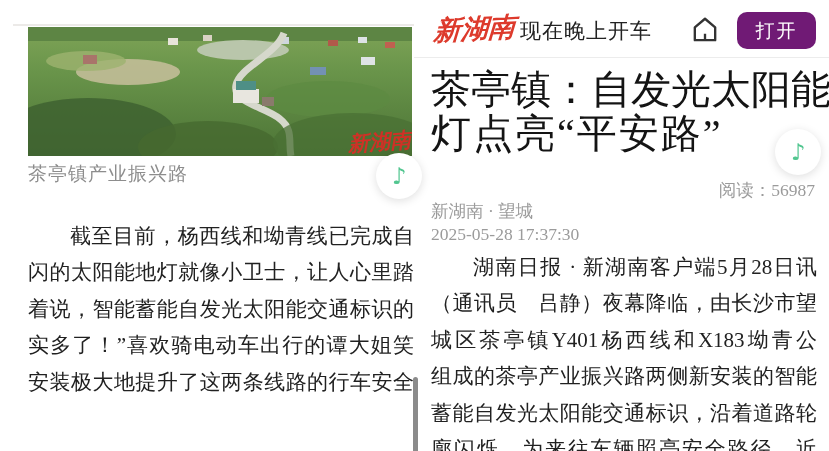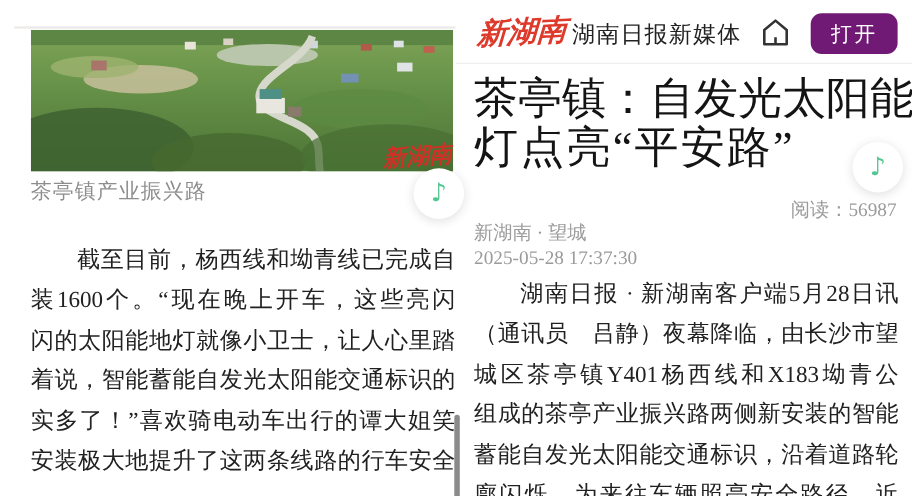--- a/index.html
+++ b/index.html
@@ -103,32 +103,31 @@
     </div>
 
     <div class="caption">茶亭镇产业振兴路</div>
 
     <div class="fab fab-left">
       <span>♪</span>
     </div>
 
     <div class="body-text text-left">
       <div class="jline indent">截至目前，杨西线和坳青线已完成自</div>
-      <div class="jline">装1600个。“现在晚上开车，这些亮闪</div>
       <div class="jline">闪的太阳能地灯就像小卫士，让人心里踏</div>
       <div class="jline">着说，智能蓄能自发光太阳能交通标识的</div>
       <div class="jline">实多了！”喜欢骑电动车出行的谭大姐笑</div>
       <div class="jline">安装极大地提升了这两条线路的行车安全</div>
     </div>
   </div>
 
   <div class="right-pane">
 
     <div class="logo">新湖南</div>
-    <div class="brand">湖南日报新媒体</div>
+    <div class="brand">现在晚上开车</div>
 
     <div class="home-btn">
       <svg viewBox="0 0 28 28" width="30" height="30">
         <path d="M4.5 11.5 L14 3.5 L23.5 11.5 V23.5 H4.5 Z" stroke="#333333" stroke-width="2.2" fill="none" stroke-linejoin="round"></path>
         <path d="M14 23.5 V17.5" stroke="#333333" stroke-width="2.2" fill="none"></path>
       </svg>
     </div>
 
     <button class="open-btn">打开</button>
 

